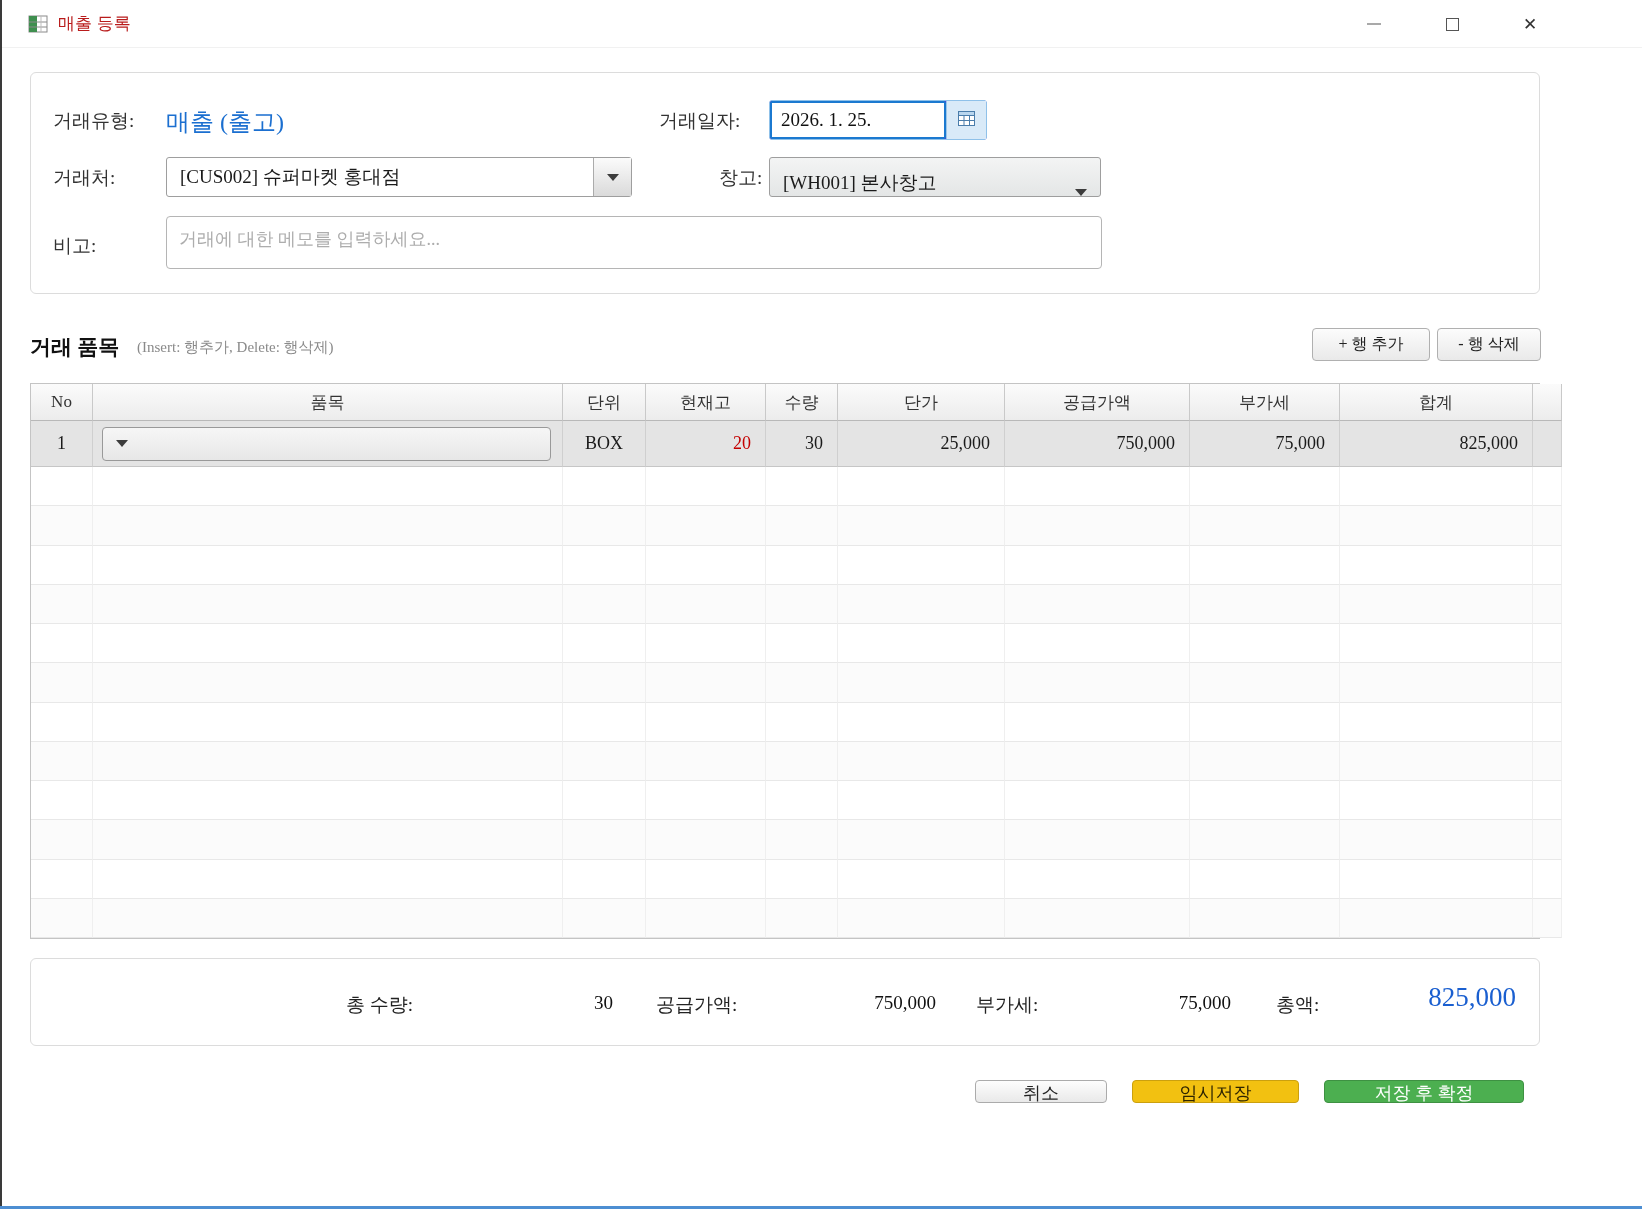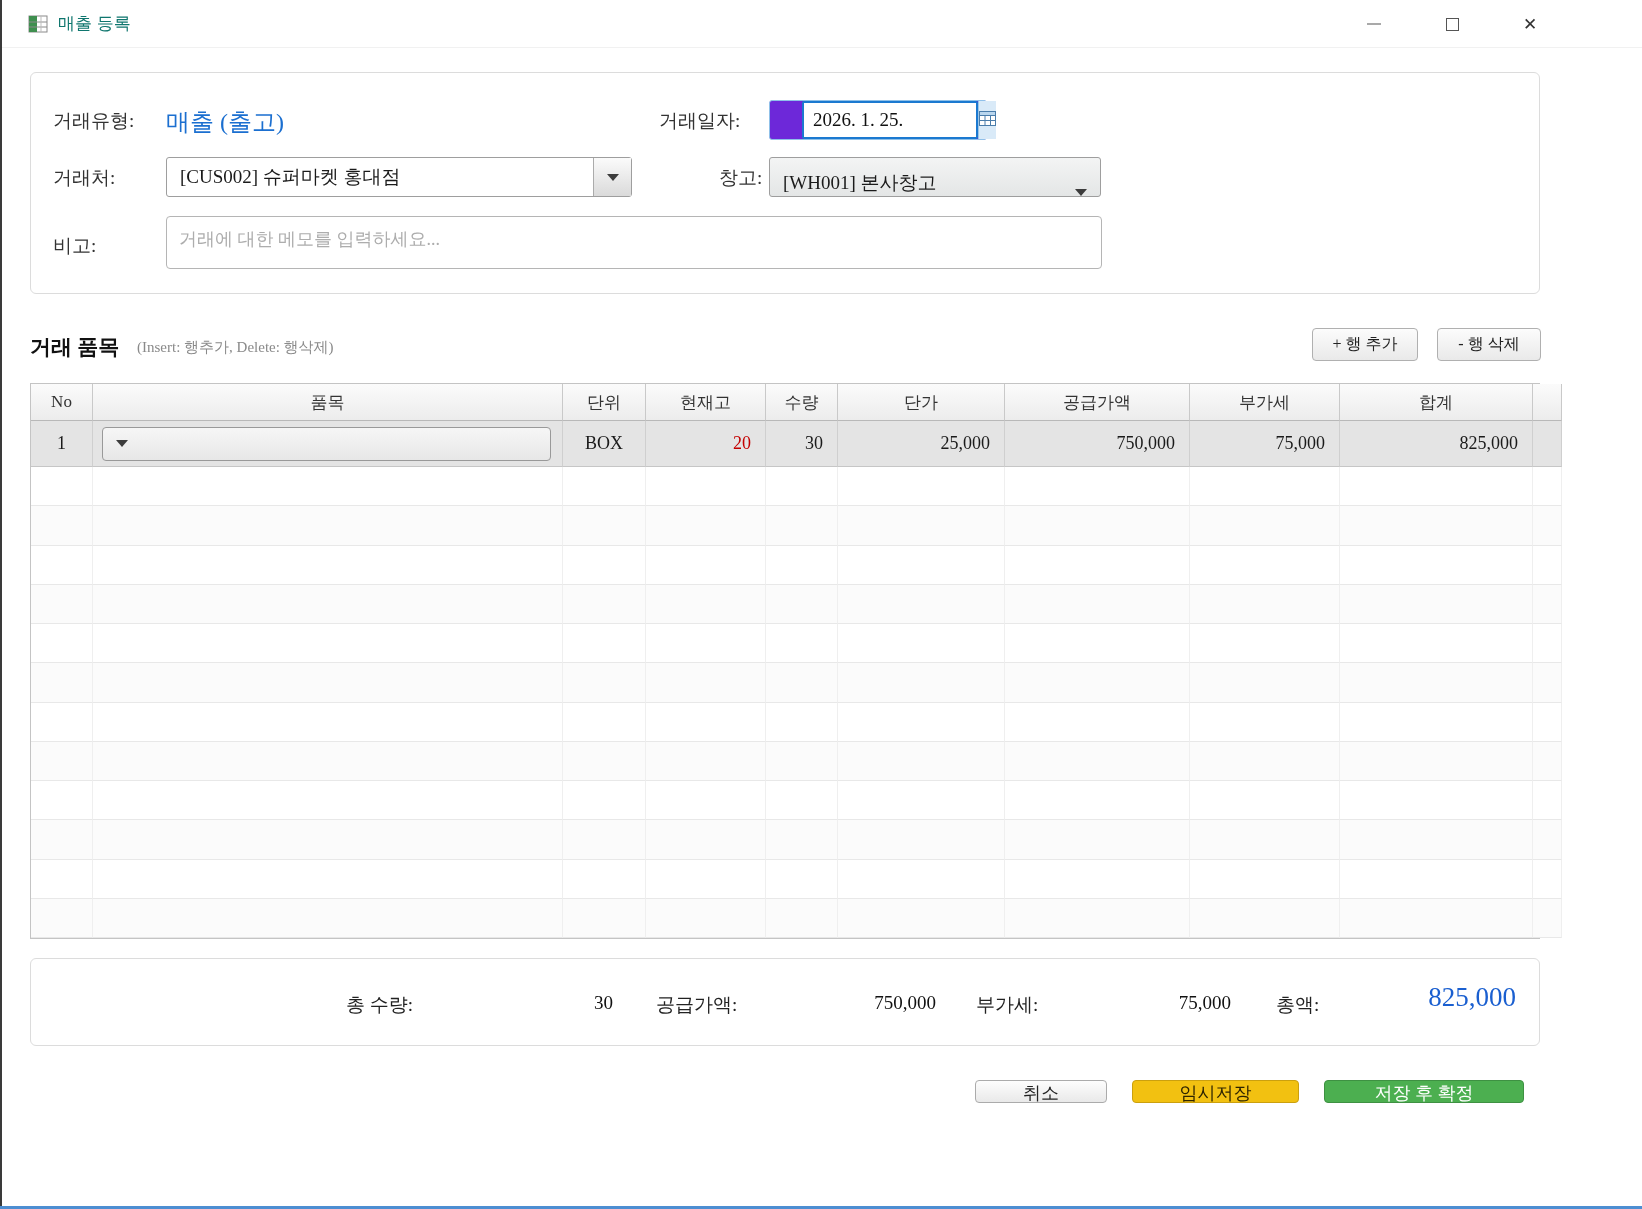--- a/index.html
+++ b/index.html
@@ -10,57 +10,57 @@
     font-family:"Liberation Serif","DejaVu Serif",serif;
     color:#1a1a1a;
     overflow:hidden;
   }
   .edge-left { position:absolute; left:0; top:0; width:2px; height:100%; background:#3a3a3a; }
   .edge-bottom { position:absolute; left:0; bottom:0; width:100%; height:3px; background:#4d8ed2; }
 
   
   .titlebar { position:absolute; left:2px; top:0; right:0; height:48px; background:#fff; border-bottom:1px solid #f1f1f1; }
   .app-icon { position:absolute; left:26px; top:14px; width:20px; height:20px; }
-  .win-title { position:absolute; left:56px; top:12px; font-family:"Liberation Sans","DejaVu Sans",sans-serif; font-size:17px; color:#0f766e; }
+  .win-title { position:absolute; left:56px; top:12px; font-family:"Liberation Sans","DejaVu Sans",sans-serif; font-size:17px; color:#b91c1c; }
   .win-btn { position:absolute; top:0; width:46px; height:48px; display:flex; align-items:center; justify-content:center; cursor:pointer; }
   .wb-min { left:1349px; } .wb-max { left:1427px; } .wb-close { left:1505px; }
   .glyph-min { width:14px; height:2px; background:#a9a9a9; }
   .glyph-max { width:13px; height:13px; border:1.5px solid #555; }
   .glyph-close { font-size:17px; color:#333; font-family:"DejaVu Sans",sans-serif; }
 
   
   .form-panel { position:absolute; left:30px; top:72px; width:1510px; height:222px; background:#fff; border:1px solid #dcdcdc; border-radius:6px;font-family:Liberation Serif, serif; }
   .lbl { position:absolute; font-size:19px; color:#333; white-space:nowrap; }
   .lbl-type { left:22px; top:35px; }
   .lbl-date { left:628px; top:35px; }
   .lbl-customer { left:22px; top:92px; }
   .lbl-warehouse { left:648px; top:92px;margin-left:40px; }
   .lbl-memo { left:22px; top:160px; }
   .type-value { position:absolute; left:135px; top:33px; font-size:24px; color:#1b6fd0; }
 
-  .date-widget { position:absolute; left:738px; top:27px; width:218px; height:40px; border:1px solid #8fc1e9; border-radius:3px; background:#6d28d9; display:flex;padding-left:32px; }
+  .date-widget { position:absolute; left:738px; top:27px; width:218px; height:40px; border:1px solid #8fc1e9; border-radius:3px; background:#6d28d9; display:flex; }
   .date-input { width:176px; height:100%; border:2px solid #1b79d0; border-radius:2px; font-family:inherit; font-size:19px; padding:0 9px; color:#111; outline:none; background:#fff; }
   .cal-btn { flex:1; background:#d9eaf8; border-left:1px solid #9cc6e8; display:flex; align-items:center; justify-content:center; cursor:pointer; }
 
   .dropdown { position:absolute; height:40px; border:1px solid #9e9e9e; border-radius:3px; display:flex; align-items:center; background:#fff; cursor:pointer; }
   .dd-customer { left:135px; top:84px; width:466px; }
   .dd-warehouse { left:738px; top:84px; width:332px; background:linear-gradient(#f3f4f4,#e4e6e6);align-items:flex-end; }
   .dd-text { flex:1; padding-left:13px; font-size:19px; color:#1a1a1a; white-space:nowrap; overflow:hidden; }
   .dd-btn { width:38px; align-self:stretch; border-left:1px solid #ababab; background:linear-gradient(#fbfbfb,#dadada); display:flex; align-items:center; justify-content:center; }
   .dd-plain-arrow { width:38px; display:flex; align-items:center; justify-content:center; }
   .tri { width:0; height:0; border-left:6px solid transparent; border-right:6px solid transparent; border-top:7px solid #3c3c3c; }
 
   .memo-box { position:absolute; left:135px; top:143px; width:936px; height:53px; border:1px solid #b5b5b5; border-radius:4px; resize:none; font-family:inherit; font-size:18px; padding:10px 12px; color:#333; outline:none; }
   .memo-box::placeholder { color:#adadad; }
 
   
   .sec-title { position:absolute; left:30px; top:333px; font-size:21px; font-weight:600; color:#111; }
   .sec-hint { position:absolute; left:137px; top:338px; font-size:15px; color:#8a8a8a; }
   .row-btn { position:absolute; top:328px; height:33px; border:1px solid #b0b0b0; border-radius:4px; background:linear-gradient(#fcfcfc,#e9e9e9); font-family:inherit; font-size:16px; color:#222; cursor:pointer; }
-  .btn-addrow { left:1312px; width:106px; }
+  .btn-addrow { left:1312px; width:118px; }
   .btn-delrow { left:1437px; width:104px; }
 
   
   .table-wrap { position:absolute; left:30px; top:383px; width:1510px; height:556px; border:1px solid #c4c4c4; background:#fff; }
   .grid { display:grid; width:100%; height:100%;
     grid-template-columns:62px 470px 83px 120px 72px 167px 185px 150px 193px 1fr;
     grid-template-rows:37px 46px repeat(12, 1fr);
   }
   .cell { min-width:0; overflow:hidden; }
   .h { background:linear-gradient(#fbfbfb,#ececec); border-right:1px solid #c9c9c9; border-bottom:1px solid #b8b8b8; display:flex; align-items:center; justify-content:center; font-size:17px; color:#333; }

